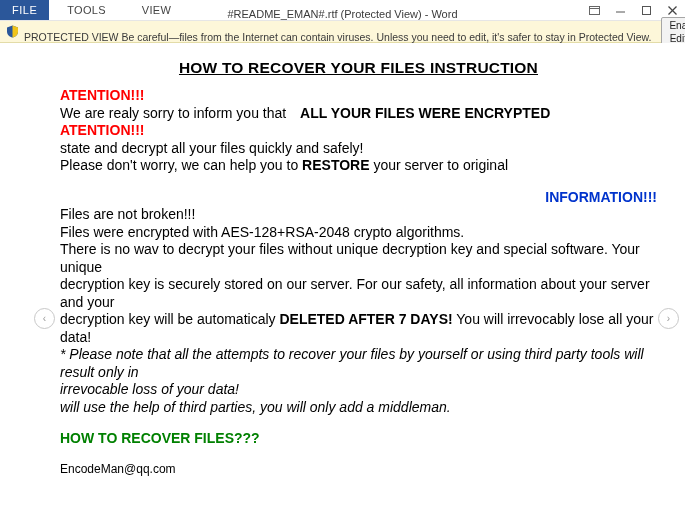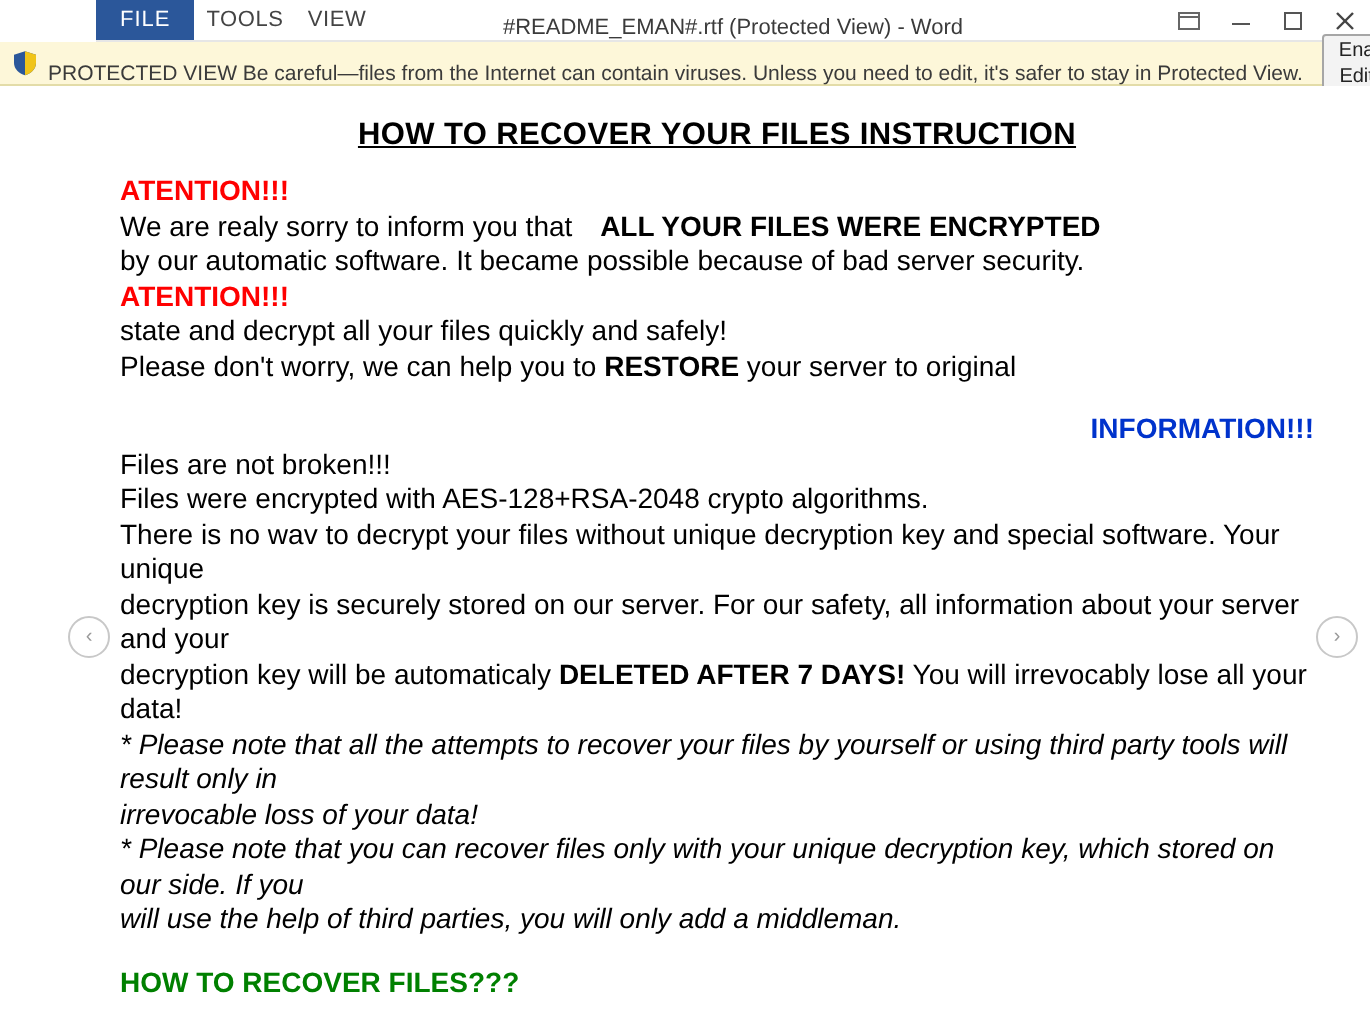--- a/index.html
+++ b/index.html
@@ -17,33 +17,32 @@
   
   .titlebar {
     position: relative;
     height: 20px;
     background: #ffffff;
     border-bottom: 1px solid #e6e6e6;
     display: flex;
     align-items: stretch;
     font-size: 11px;
     color: #444444;
-    margin-left: 48px;
   }
   .file-tab {
     background: #2b579a;
     color: #ffffff;
     font-size: 11px;
     padding: 0 12px;
     display: flex;
     align-items: center;
     letter-spacing: 0.5px;
   }
   .ribbon-tab {
-    padding: 0 6px;
+    padding: 0 18px;
     display: flex;
     align-items: center;
     color: #444444;
     font-size: 11px;
     letter-spacing: 0.3px;
   }
   .title-center {
     position: absolute;
     left: 0;
     right: 0;
@@ -210,21 +209,20 @@
 
   <div class="doc-title">HOW TO RECOVER YOUR FILES INSTRUCTION</div>
 
   <p class="line red-b">ATENTION!!!</p>
 
   <p class="line">
     <span>We are realy sorry to inform you that</span>
     <span class="b" style="padding-left:10px;">ALL YOUR FILES WERE ENCRYPTED</span>
   </p>
 
-  <p class="line">by our automatic software. It became possible because of bad server security.</p>
 
   <p class="line red-b">ATENTION!!!</p>
 
   <p class="line">state and decrypt all your files quickly and safely!</p>
 
   <p class="line">
     <span>Please don't worry, we can help you to </span><span class="b">RESTORE</span><span> your server to original</span>
   </p>
 
   <div class="blank"></div>
@@ -233,21 +231,20 @@
   <p class="line">Files are not broken!!!</p>
   <p class="line">Files were encrypted with AES-128+RSA-2048 crypto algorithms.</p>
   <p class="line">There is no wav to decrypt your files without unique decryption key and special software. Your unique</p>
   <p class="line">decryption key is securely stored on our server. For our safety, all information about your server and your</p>
   <p class="line">
     <span>decryption key will be automaticaly </span><span class="b">DELETED AFTER 7 DAYS!</span><span> You will irrevocably lose all your data!</span>
   </p>
 
   <p class="line i">* Please note that all the attempts to recover your files by yourself or using third party tools will result only in</p>
   <p class="line i">irrevocable loss of your data!</p>
-  <p class="line i">* Please note that you can recover files only with your unique decryption key, which stored on our side. If you</p>
   <p class="line i">will use the help of third parties, you will only add a middleman.</p>
 
   <div class="blank"></div>
 
   <p class="line green-b">HOW TO RECOVER FILES???</p>
 
 
   <p class="mono-mail">EncodeMan@qq.com</p>
 
   <div class="nav-arrow nav-left">‹</div>

